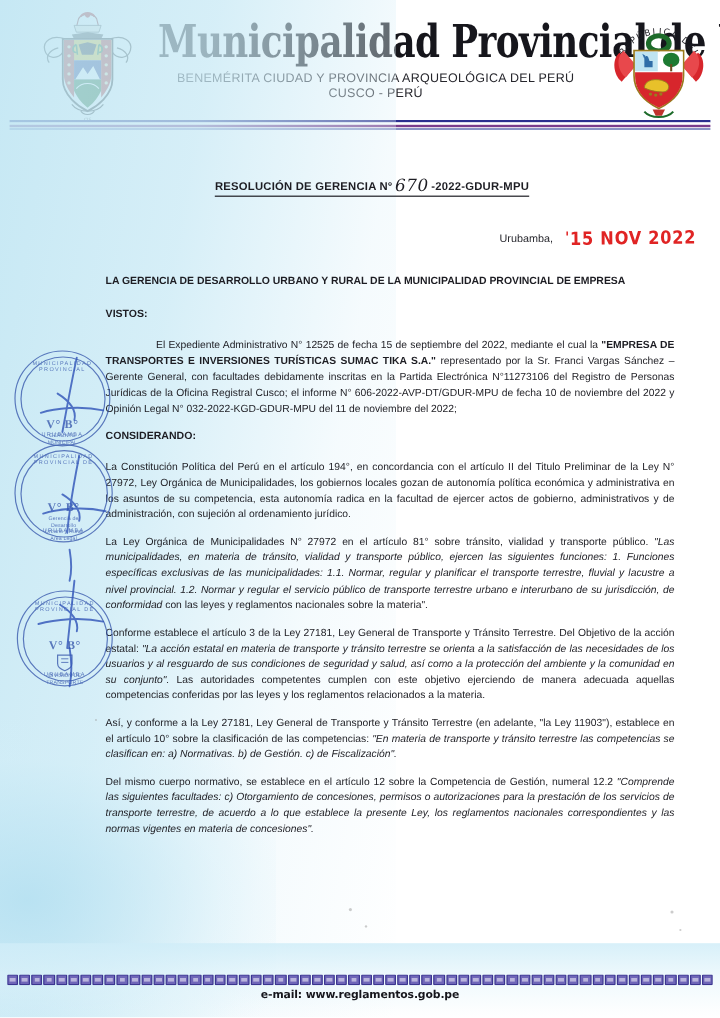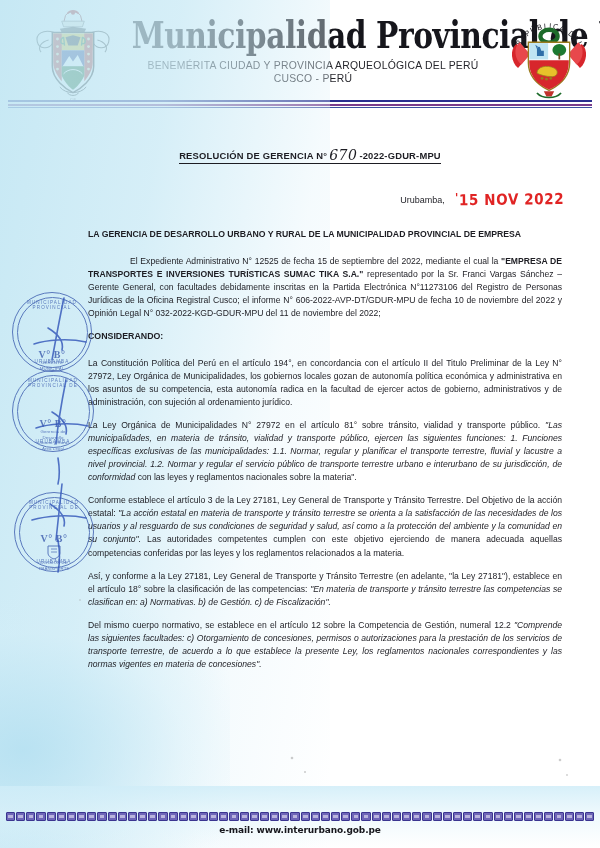--- a/index.html
+++ b/index.html
@@ -105,21 +105,21 @@
     font-size: 14px;
     font-style: italic;
     letter-spacing: .5px;
     padding: 0 2px;
     position: relative;
     top: 1px;
   }
 
   .place-line {
     margin-top: 26px;
-    padding-right: 36px;
+    padding-right: 20px;
     text-align: right;
     font-size: 9px;
     color: #26262c;
   }
   .date-stamp {
     display: inline-block;
     color: #e02424;
     font-family: "DejaVu Sans", sans-serif;
     font-weight: bold;
     font-size: 13.5px;
@@ -368,32 +368,33 @@
     </div>
 
     <div class="place-line">
       <span>Urubamba,</span><span class="date-stamp"><span class="tick">'</span><span>15 NOV 2022</span></span>
     </div>
 
     <div class="content">
 
       <p class="addressee">LA GERENCIA DE DESARROLLO URBANO Y RURAL DE LA MUNICIPALIDAD PROVINCIAL DE EMPRESA</p>
 
+      <p class="sect-label">VISTOS:</p>
 
       <p class="indent"><span>El Expediente Administrativo N° 12525 de fecha 15 de septiembre del 2022, mediante el cual la </span><span class="b">"EMPRESA DE TRANSPORTES E INVERSIONES TURÍSTICAS SUMAC TIKA S.A."</span><span> representado por la Sr. Franci Vargas Sánchez – Gerente General, con facultades debidamente inscritas en la Partida Electrónica N°11273106 del Registro de Personas Jurídicas de la Oficina Registral Cusco; el informe N° 606-2022-AVP-DT/GDUR-MPU de fecha 10 de noviembre del 2022 y Opinión Legal N° 032-2022-KGD-GDUR-MPU del 11 de noviembre del 2022;</span></p>
 
       <p class="sect-label">CONSIDERANDO:</p>
 
       <p>La Constitución Política del Perú en el artículo 194°, en concordancia con el artículo II del Titulo Preliminar de la Ley N° 27972, Ley Orgánica de Municipalidades, los gobiernos locales gozan de autonomía política económica y administrativa en los asuntos de su competencia, esta autonomía radica en la facultad de ejercer actos de gobierno, administrativos y de administración, con sujeción al ordenamiento jurídico.</p>
 
       <p><span>La Ley Orgánica de Municipalidades N° 27972 en el artículo 81° sobre tránsito, vialidad y transporte público. </span><span class="i">"Las municipalidades, en materia de tránsito, vialidad y transporte público, ejercen las siguientes funciones: 1. Funciones específicas exclusivas de las municipalidades: 1.1. Normar, regular y planificar el transporte terrestre, fluvial y lacustre a nivel provincial. 1.2. Normar y regular el servicio público de transporte terrestre urbano e interurbano de su jurisdicción, de conformidad</span><span> con las leyes y reglamentos nacionales sobre la materia".</span></p>
 
       <p><span>Conforme establece el artículo 3 de la Ley 27181, Ley General de Transporte y Tránsito Terrestre. Del Objetivo de la acción estatal: </span><span class="i">"La acción estatal en materia de transporte y tránsito terrestre se orienta a la satisfacción de las necesidades de los usuarios y al resguardo de sus condiciones de seguridad y salud, así como a la protección del ambiente y la comunidad en su conjunto".</span><span> Las autoridades competentes cumplen con este objetivo ejerciendo de manera adecuada aquellas competencias conferidas por las leyes y los reglamentos relacionados a la materia.</span></p>
 
-      <p><span>Así, y conforme a la Ley 27181, Ley General de Transporte y Tránsito Terrestre (en adelante, "la Ley 27181"), establece en el artículo 18° sobre la clasificación de las competencias: </span><span class="i">"En materia de transporte y tránsito terrestre las competencias se clasifican en: a) Normativas. b) de Gestión. c) de Fiscalización".</span></p>
+      <p><span>Así, y conforme a la Ley 27181, Ley General de Transporte y Tránsito Terrestre (en adelante, "la Ley 11903"), establece en el artículo 10° sobre la clasificación de las competencias: </span><span class="i">"En materia de transporte y tránsito terrestre las competencias se clasifican en: a) Normativas. b) de Gestión. c) de Fiscalización".</span></p>
 
       <p><span>Del mismo cuerpo normativo, se establece en el artículo 12 sobre la Competencia de Gestión, numeral 12.2 </span><span class="i">"Comprende las siguientes facultades: c) Otorgamiento de concesiones, permisos o autorizaciones para la prestación de los servicios de transporte terrestre, de acuerdo a lo que establece la presente Ley, los reglamentos nacionales correspondientes y las normas vigentes en materia de concesiones".</span></p>
 
     </div>
   </div>
 
   <div class="stamp" style="left:12px; top:292px; width:80px; height:80px;">
     <div class="stamp-arc-top">MUNICIPALIDAD PROVINCIAL</div>
     <div class="stamp-inner">
       <div class="stamp-vb">V° B°</div>
@@ -499,21 +500,21 @@
         <div class="inca-cell" style="background: rgb(111, 102, 184);"></div>
         <div class="inca-cell" style="background: rgb(111, 102, 184);"></div>
         <div class="inca-cell" style="background: rgb(111, 102, 184);"></div>
         <div class="inca-cell" style="background: rgb(111, 102, 184);"></div>
         <div class="inca-cell" style="background: rgb(111, 102, 184);"></div>
         <div class="inca-cell" style="background: rgb(111, 102, 184);"></div>
         <div class="inca-cell" style="background: rgb(111, 102, 184);"></div>
         <div class="inca-cell" style="background: rgb(111, 102, 184);"></div>
         <div class="inca-cell" style="background: rgb(111, 102, 184);"></div>
       </div>
-    <div class="foot-line2">e-mail: www.interurbano.gob.pe</div>
+    <div class="foot-line2">e-mail: www.reglamentos.gob.pe</div>
   </div>
 
   <svg class="specks" viewBox="0 0 600 848">
     <g fill="#9a9a9a" opacity=".5">
       <circle cx="292" cy="758" r="1.3"></circle>
       <circle cx="560" cy="760" r="1.3"></circle>
       <circle cx="305" cy="772" r="1"></circle>
       <circle cx="567" cy="775" r=".9"></circle>
       <circle cx="80" cy="600" r=".8"></circle>
     </g>

